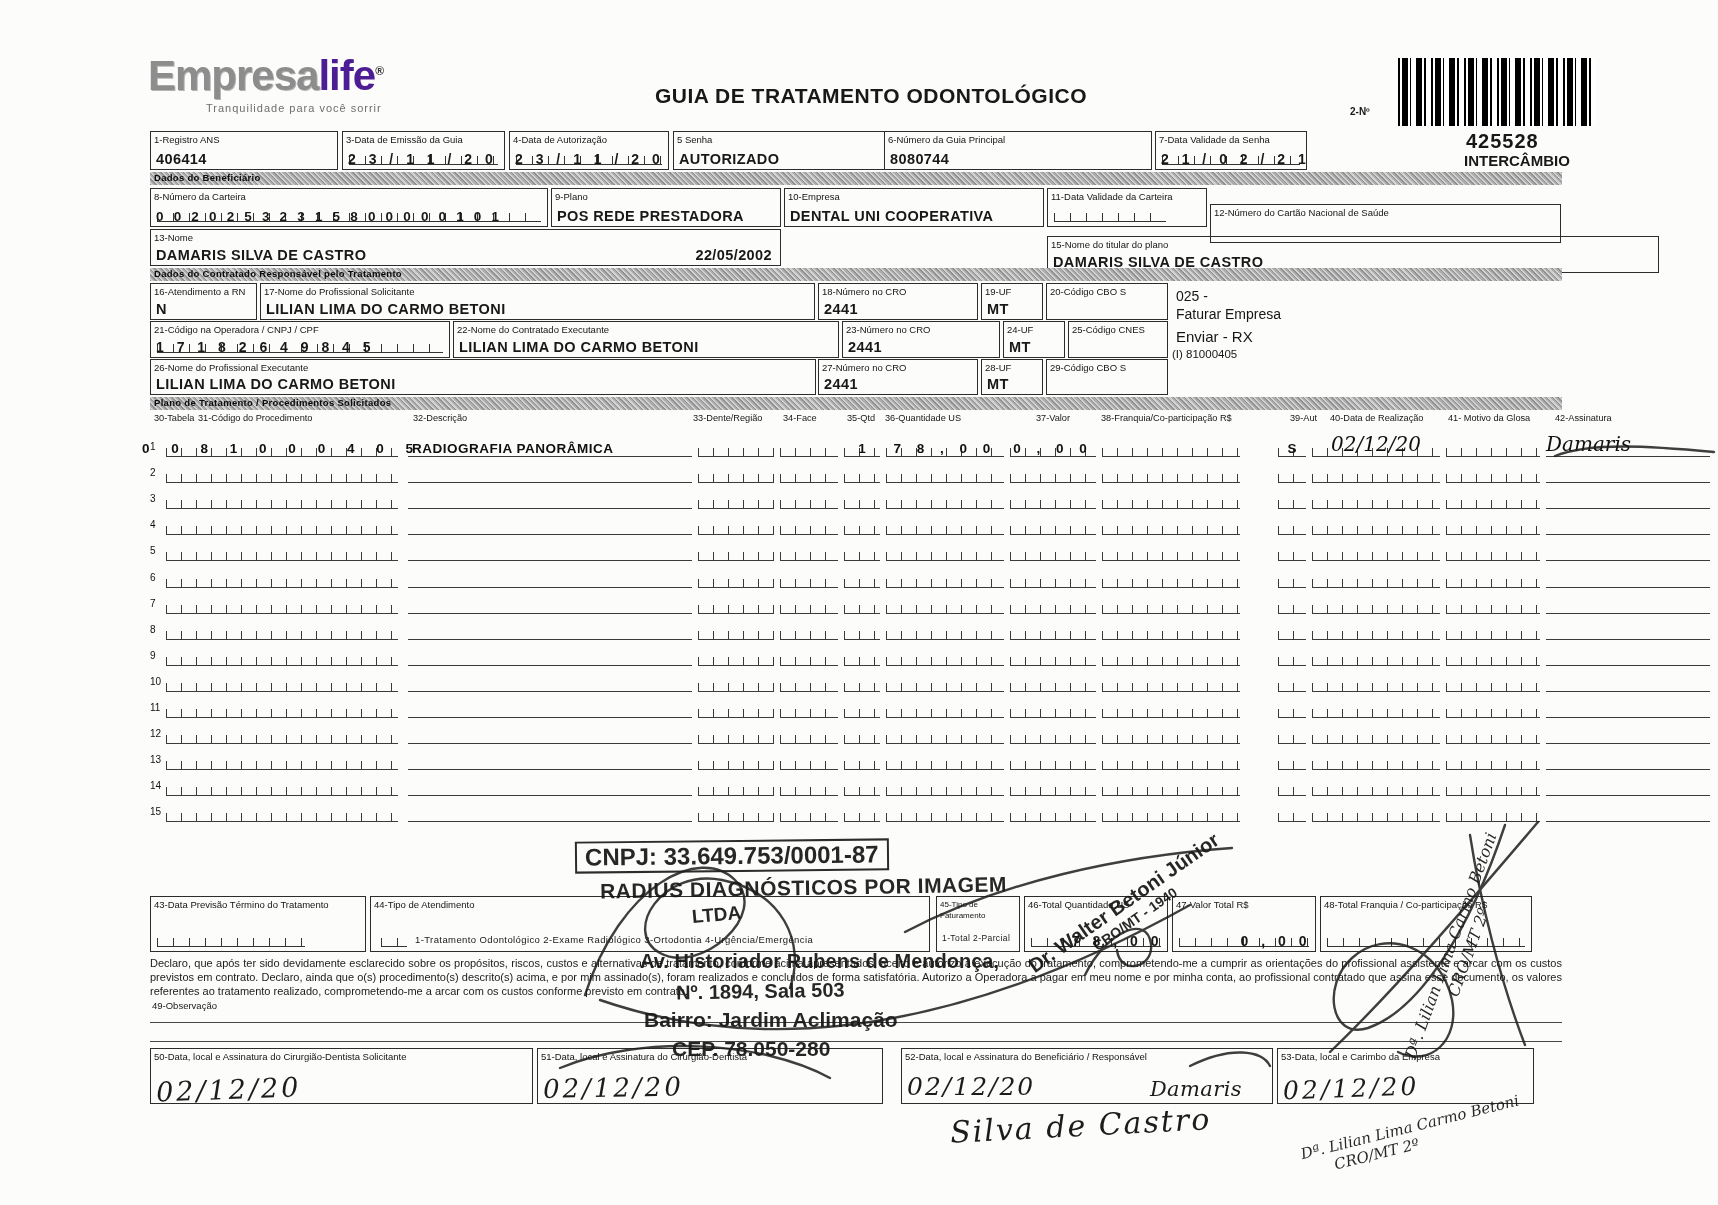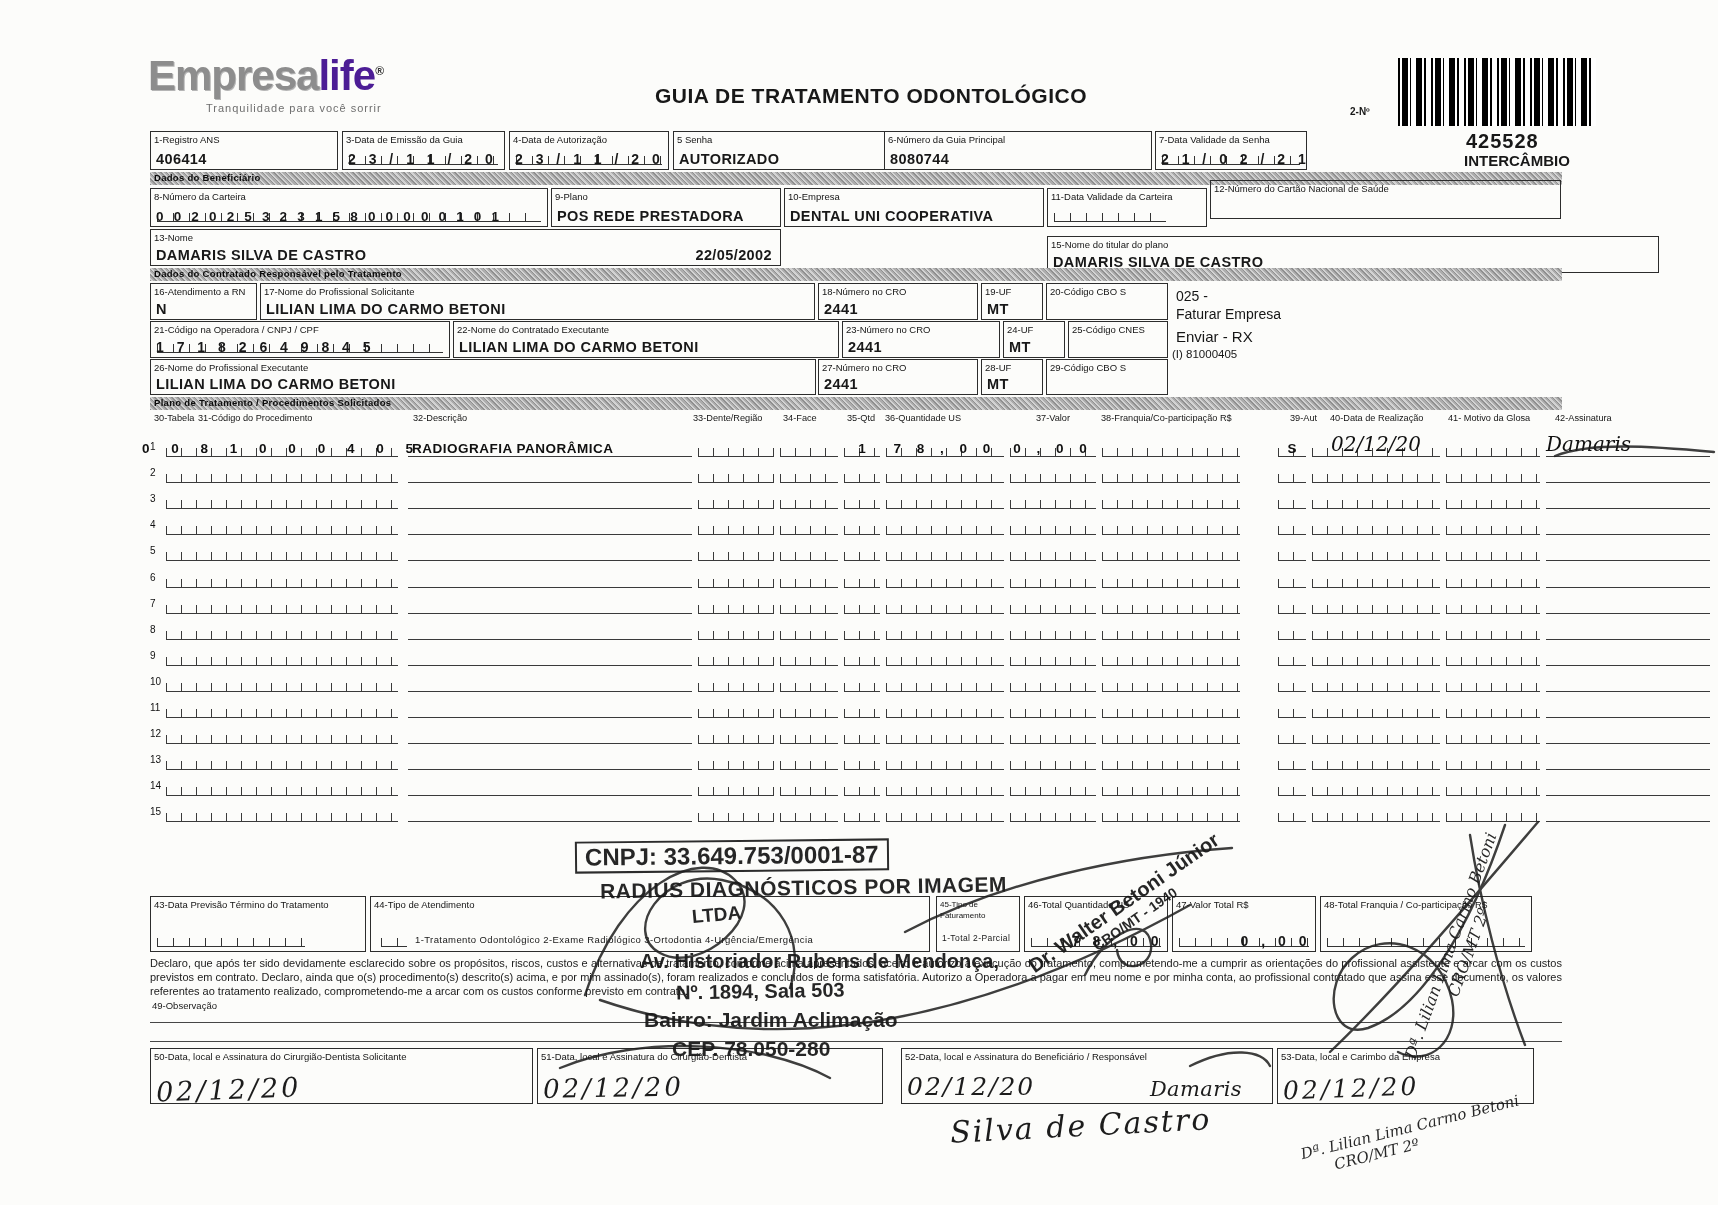--- a/index.html
+++ b/index.html
@@ -107,21 +107,21 @@
     <span class="val">POS REDE PRESTADORA</span>
   </div>
   <div class="box" style="left:784px;top:188px;width:260px;height:39px">
     <span class="lbl">10-Empresa</span>
     <span class="val">DENTAL UNI  COOPERATIVA</span>
   </div>
   <div class="box" style="left:1047px;top:188px;width:160px;height:39px">
     <span class="lbl">11-Data Validade da Carteira</span>
     <span class="ticksline" style="right:40px"></span>
   </div>
-  <div class="box" style="left:1210px;top:180px;width:351px;height:39px">
+  <div class="box" style="left:1210px;top:204px;width:351px;height:39px">
     <span class="lbl">12-Número do Cartão Nacional de Saúde</span>
   </div>
 
   <div class="box" style="left:150px;top:229px;width:631px;height:37px">
     <span class="lbl">13-Nome</span>
     <span class="val">DAMARIS SILVA DE CASTRO</span>
     <span class="val" style="left:auto;right:8px;text-align:right">22/05/2002</span>
   </div>
   <div class="box" style="left:1047px;top:236px;width:612px;height:37px">
     <span class="lbl">15-Nome do titular do plano</span>

